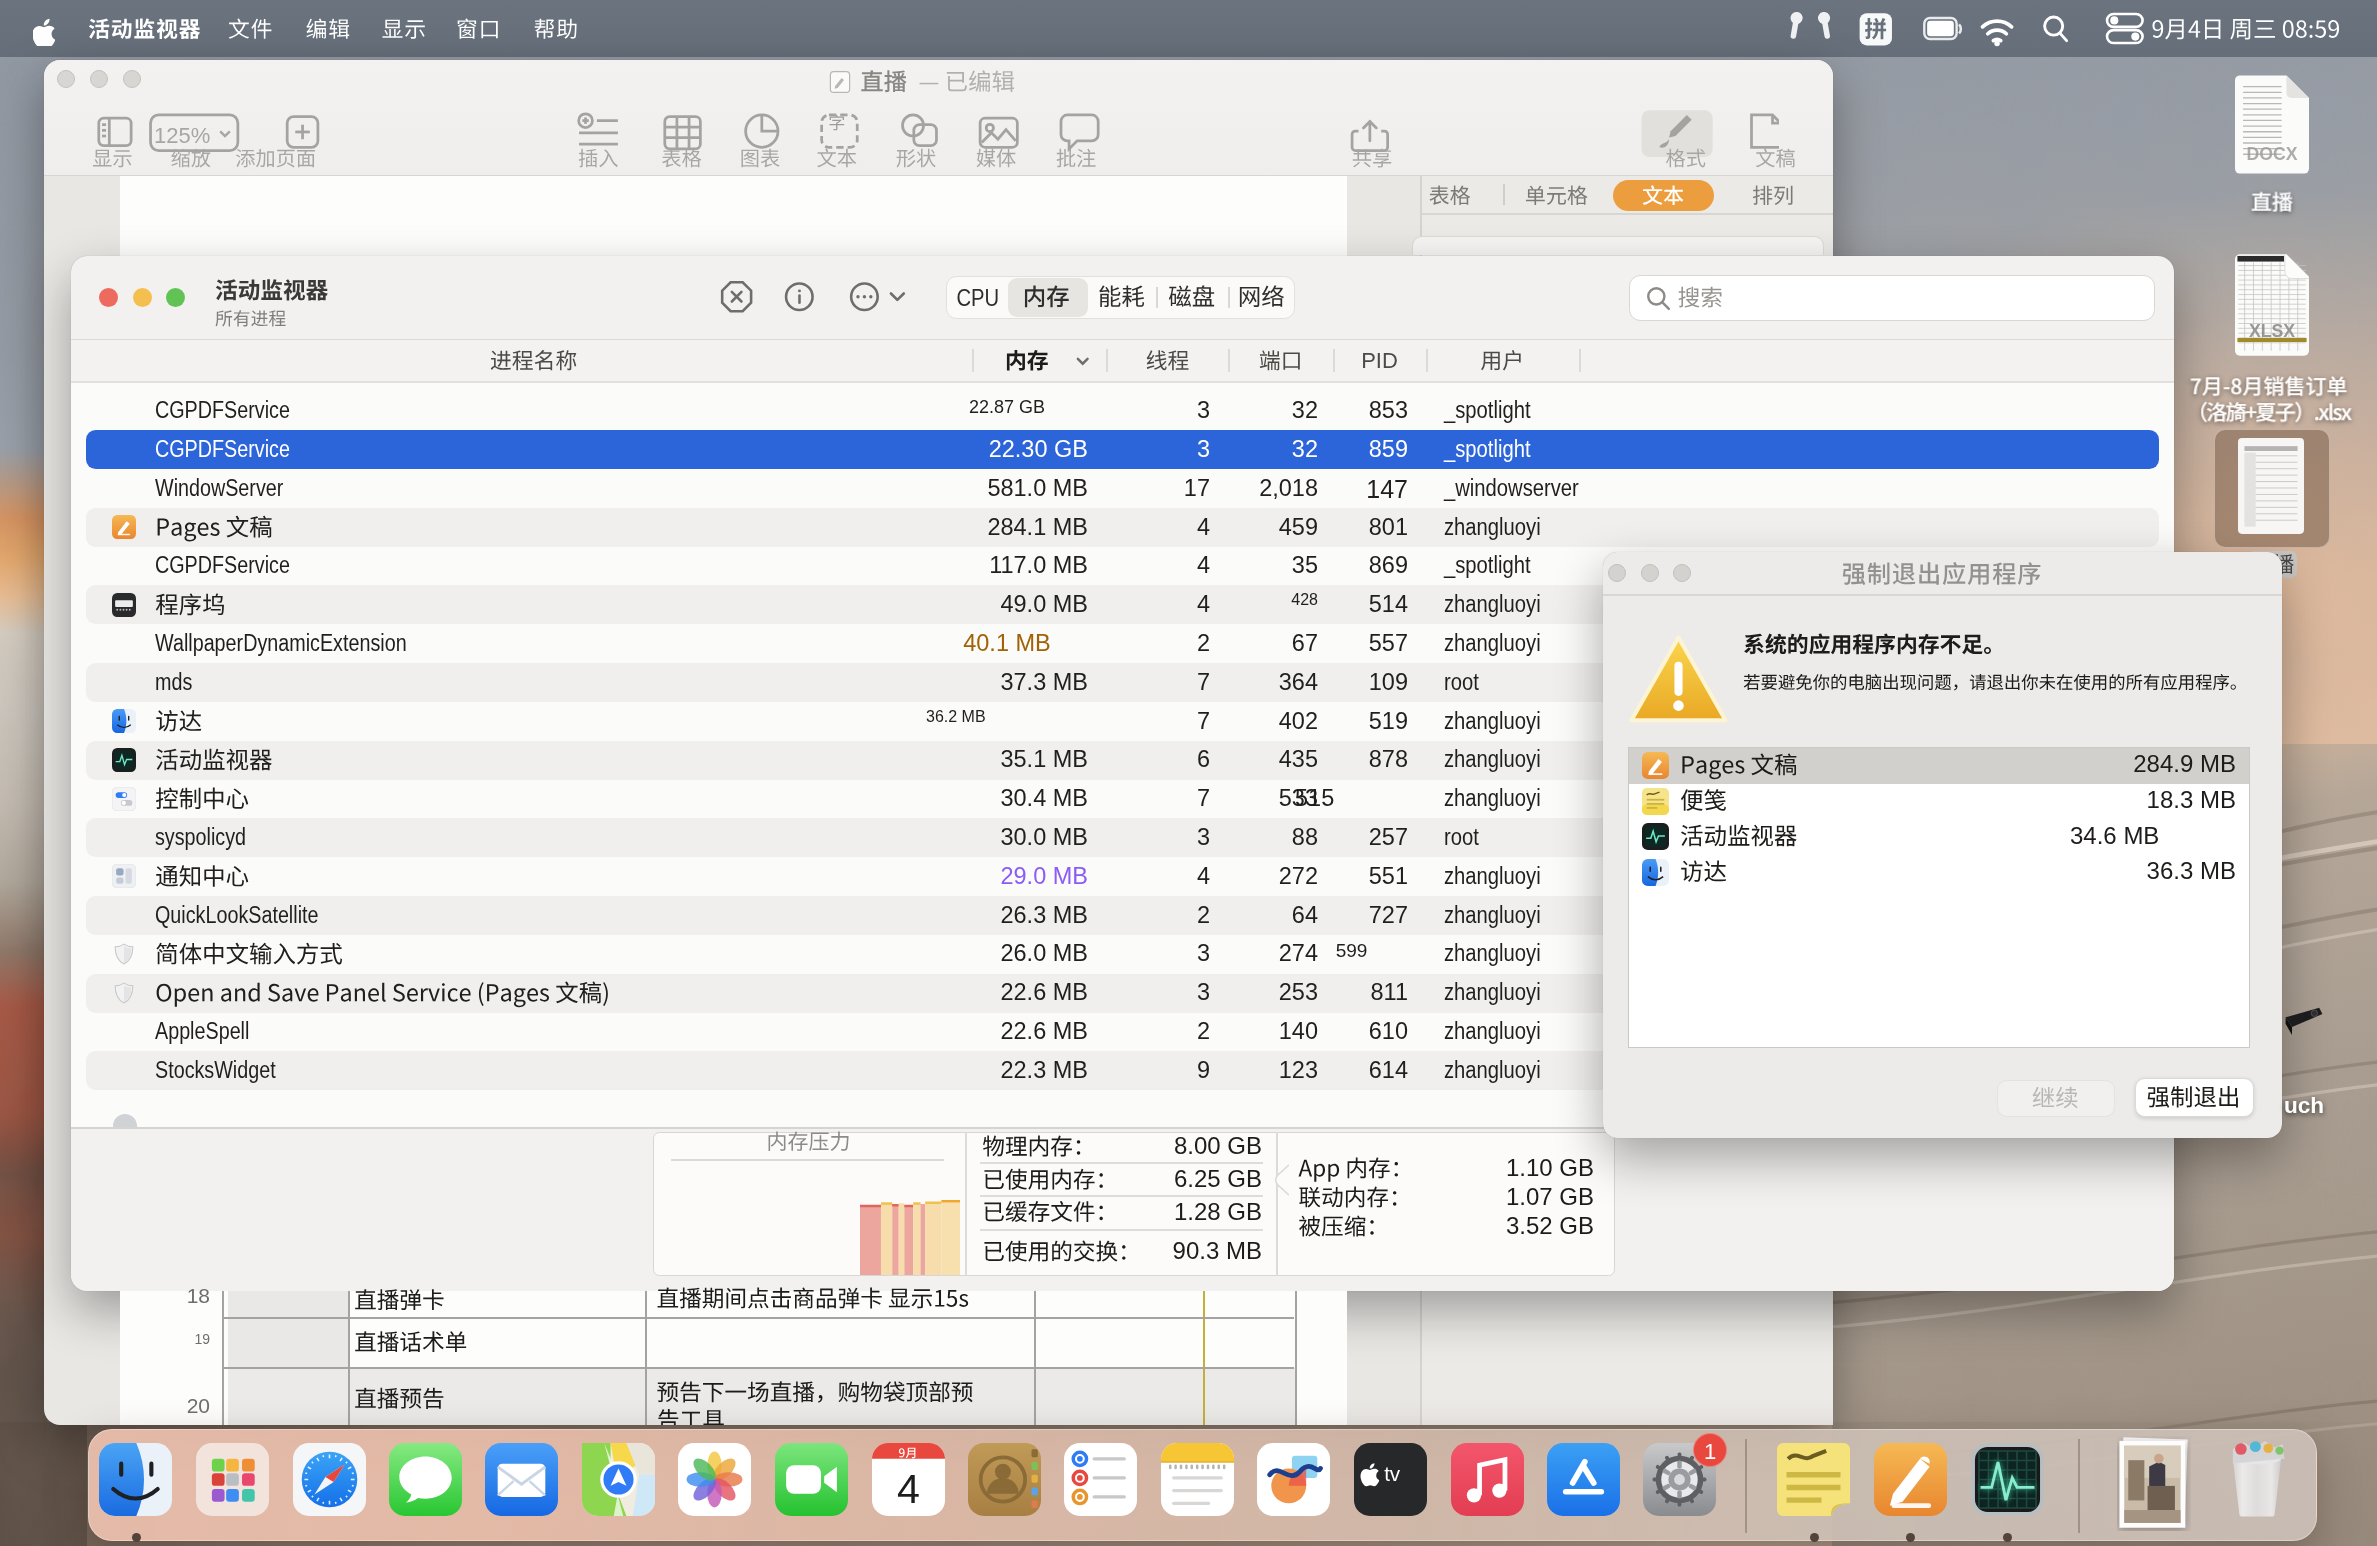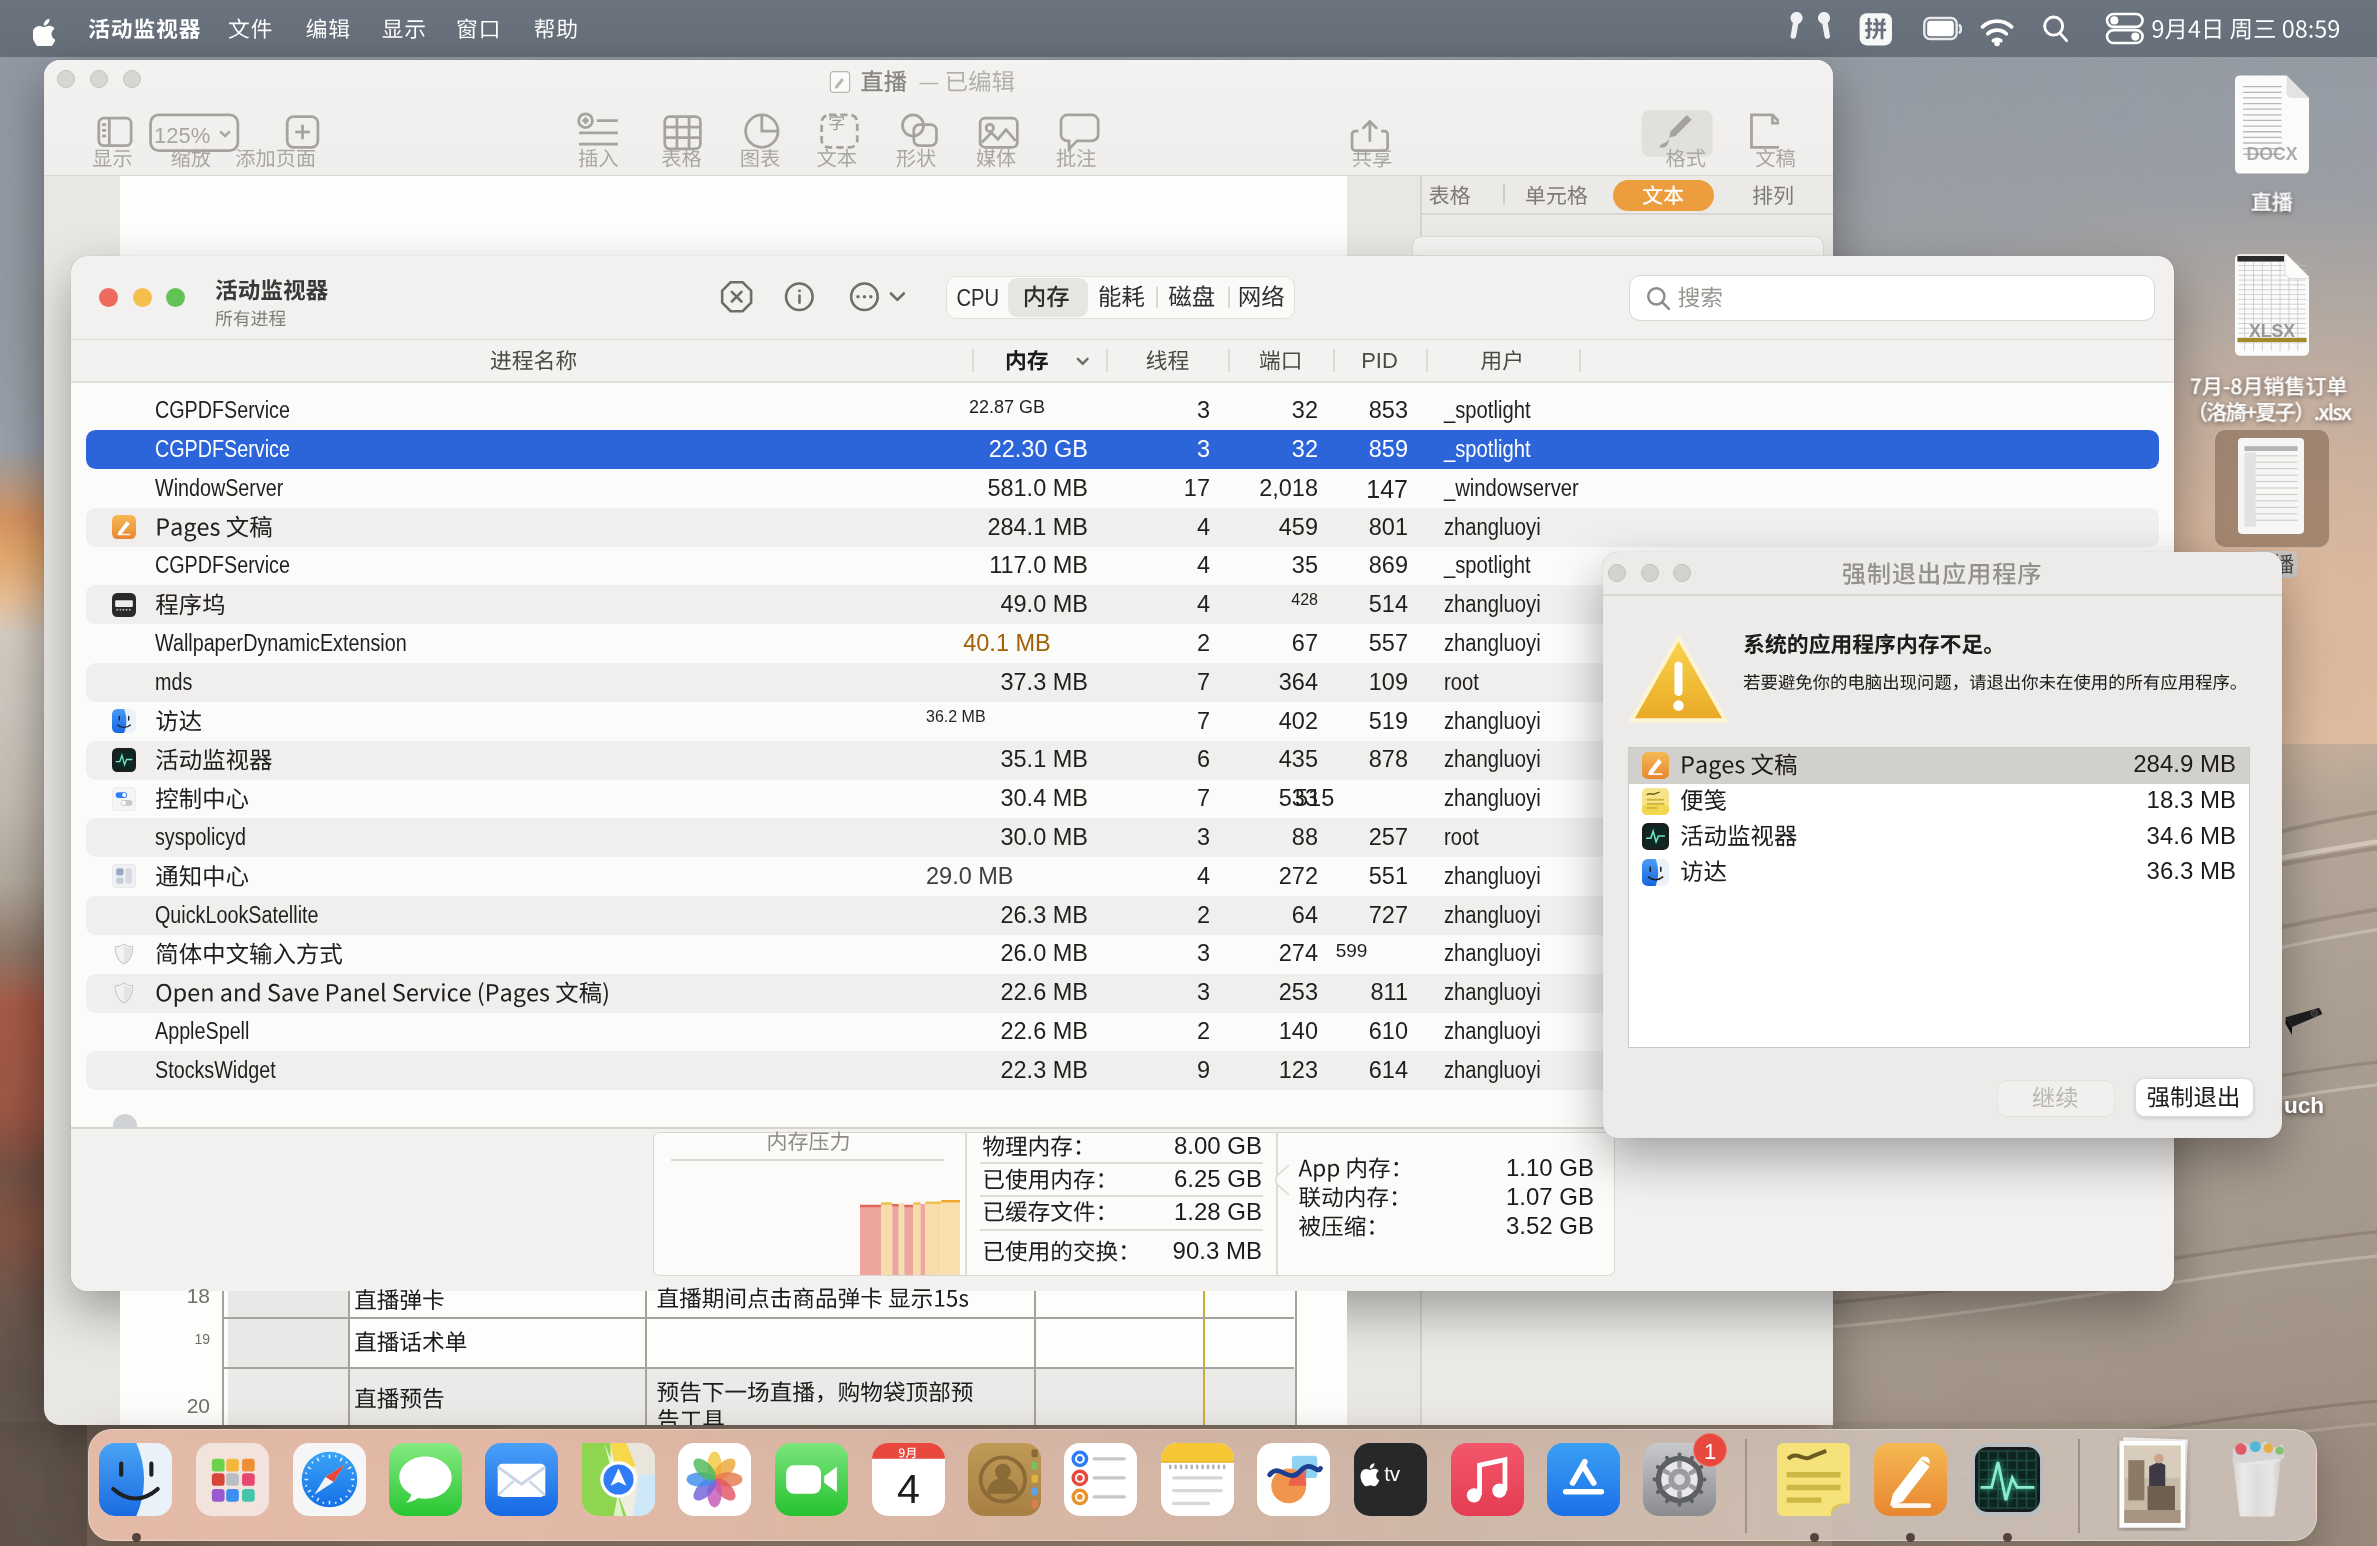--- a/index.html
+++ b/index.html
@@ -273,21 +273,21 @@
 <div class="lat" style="left:1205px;top:785px;width:113px;text-align:right;font-size:23.5px;color:#211f1d">533</div>
 <div class="lat" style="left:1295px;top:785px;width:113px;text-align:left;font-size:23.5px;color:#211f1d">515</div>
 <div class="lat" style="left:1444px;top:785px;font-size:23.5px;color:#211f1d;transform:scaleX(.86);transform-origin:0 50%">zhangluoyi</div>
 <div class="abs" style="left:86px;top:818px;width:2073px;height:39px;border-radius:9.7px;background:#f0efed"></div>
 <div class="lat" style="left:155px;top:824px;font-size:23.5px;color:#211f1d;transform:scaleX(.84);transform-origin:0 50%">syspolicyd</div>
 <div class="lat" style="left:926px;top:824px;width:162px;text-align:right;font-size:23.5px;color:#211f1d">30.0 MB</div>
 <div class="lat" style="left:1097px;top:824px;width:113px;text-align:right;font-size:23.5px;color:#211f1d">3</div>
 <div class="lat" style="left:1205px;top:824px;width:113px;text-align:right;font-size:23.5px;color:#211f1d">88</div>
 <div class="lat" style="left:1295px;top:824px;width:113px;text-align:right;font-size:23.5px;color:#211f1d">257</div>
 <div class="lat" style="left:1444px;top:824px;font-size:23.5px;color:#211f1d;transform:scaleX(.86);transform-origin:0 50%">root</div>
-<div class="lat" style="left:926px;top:863px;width:162px;font-size:23.5px;color:#404040">29.0 MB</div>
+<div class="lat" style="left:926px;top:863px;width:162px;text-align:right;font-size:23.5px;color:#8b5cf6">29.0 MB</div>
 <div class="lat" style="left:1097px;top:863px;width:113px;text-align:right;font-size:23.5px;color:#211f1d">4</div>
 <div class="lat" style="left:1205px;top:863px;width:113px;text-align:right;font-size:23.5px;color:#211f1d">272</div>
 <div class="lat" style="left:1295px;top:863px;width:113px;text-align:right;font-size:23.5px;color:#211f1d">551</div>
 <div class="lat" style="left:1444px;top:863px;font-size:23.5px;color:#211f1d;transform:scaleX(.86);transform-origin:0 50%">zhangluoyi</div>
 <div class="abs" style="left:86px;top:896px;width:2073px;height:39px;border-radius:9.7px;background:#f0efed"></div>
 <div class="lat" style="left:155px;top:902px;font-size:23.5px;color:#211f1d;transform:scaleX(.84);transform-origin:0 50%">QuickLookSatellite</div>
 <div class="lat" style="left:926px;top:902px;width:162px;text-align:right;font-size:23.5px;color:#211f1d">26.3 MB</div>
 <div class="lat" style="left:1097px;top:902px;width:113px;text-align:right;font-size:23.5px;color:#211f1d">2</div>
 <div class="lat" style="left:1205px;top:902px;width:113px;text-align:right;font-size:23.5px;color:#211f1d">64</div>
 <div class="lat" style="left:1295px;top:902px;width:113px;text-align:right;font-size:23.5px;color:#211f1d">727</div>
@@ -478,21 +478,21 @@
     </defs>
 <rect width="46" height="46" rx="10" fill="#eaf1f9"></rect>
     <path d="M23 0 H10 A10 10 0 0 0 0 10 v26 a10 10 0 0 0 10 10 H23 c6-14 6-32 0-46z" fill="url(#fbl2)"></path>
 <g stroke="#1d1d1f" stroke-width="2.6" fill="none">
       <path d="M14 14 v7 M32 14 v7" stroke-linecap="round"></path>
       <path d="M10 30 c8 7 18 7 26 0"></path>
     </g>
   </svg>
 <div class="lat" style="left:2070px;top:750px;width:166px;text-align:right;font-size:24px;color:#1d1c1a">284.9 MB</div>
 <div class="lat" style="left:2070px;top:786px;width:166px;text-align:right;font-size:24px;color:#1d1c1a">18.3 MB</div>
-<div class="lat" style="left:2070px;top:822px;width:166px;text-align:right;font-size:24px;color:#1d1c1a">34.6 MB</div>
+<div class="lat" style="left:2070px;top:822px;width:166px;text-align:left;font-size:24px;color:#1d1c1a">34.6 MB</div>
 <div class="lat" style="left:2070px;top:857px;width:166px;text-align:right;font-size:24px;color:#1d1c1a">36.3 MB</div>
 <div class="abs" style="left:1997px;top:1080px;width:118px;height:37px;border-radius:9.7px;background:#f2f0ee;border:0.8px solid #e4e2df"></div>
 <div class="abs" style="left:2135px;top:1078px;width:119px;height:39px;border-radius:9.7px;background:#ffffff;border:0.8px solid #dbd9d6;box-shadow:0 1.6px 4px rgba(0,0,0,.12)"></div>
 <svg class="abs" style="left:2235px;top:75px" width="74" height="99" viewBox="0 0 92 122">
 <path d="M6 0 H64 L92 28 V116 a6 6 0 0 1 -6 6 H6 a6 6 0 0 1 -6 -6 V6 a6 6 0 0 1 6 -6z" fill="#fbfbfa" transform="translate(0,0)"></path>
 <path d="M64 0 L92 28 H70 a6 6 0 0 1 -6 -6 z" fill="#e4e3e1"></path>
 <g stroke="#b9b8b6" stroke-width="1.6">
       <line x1="10" y1="14" x2="58" y2="14"></line>
       <line x1="10" y1="21" x2="58" y2="21"></line>
       <line x1="10" y1="28" x2="58" y2="28"></line>

